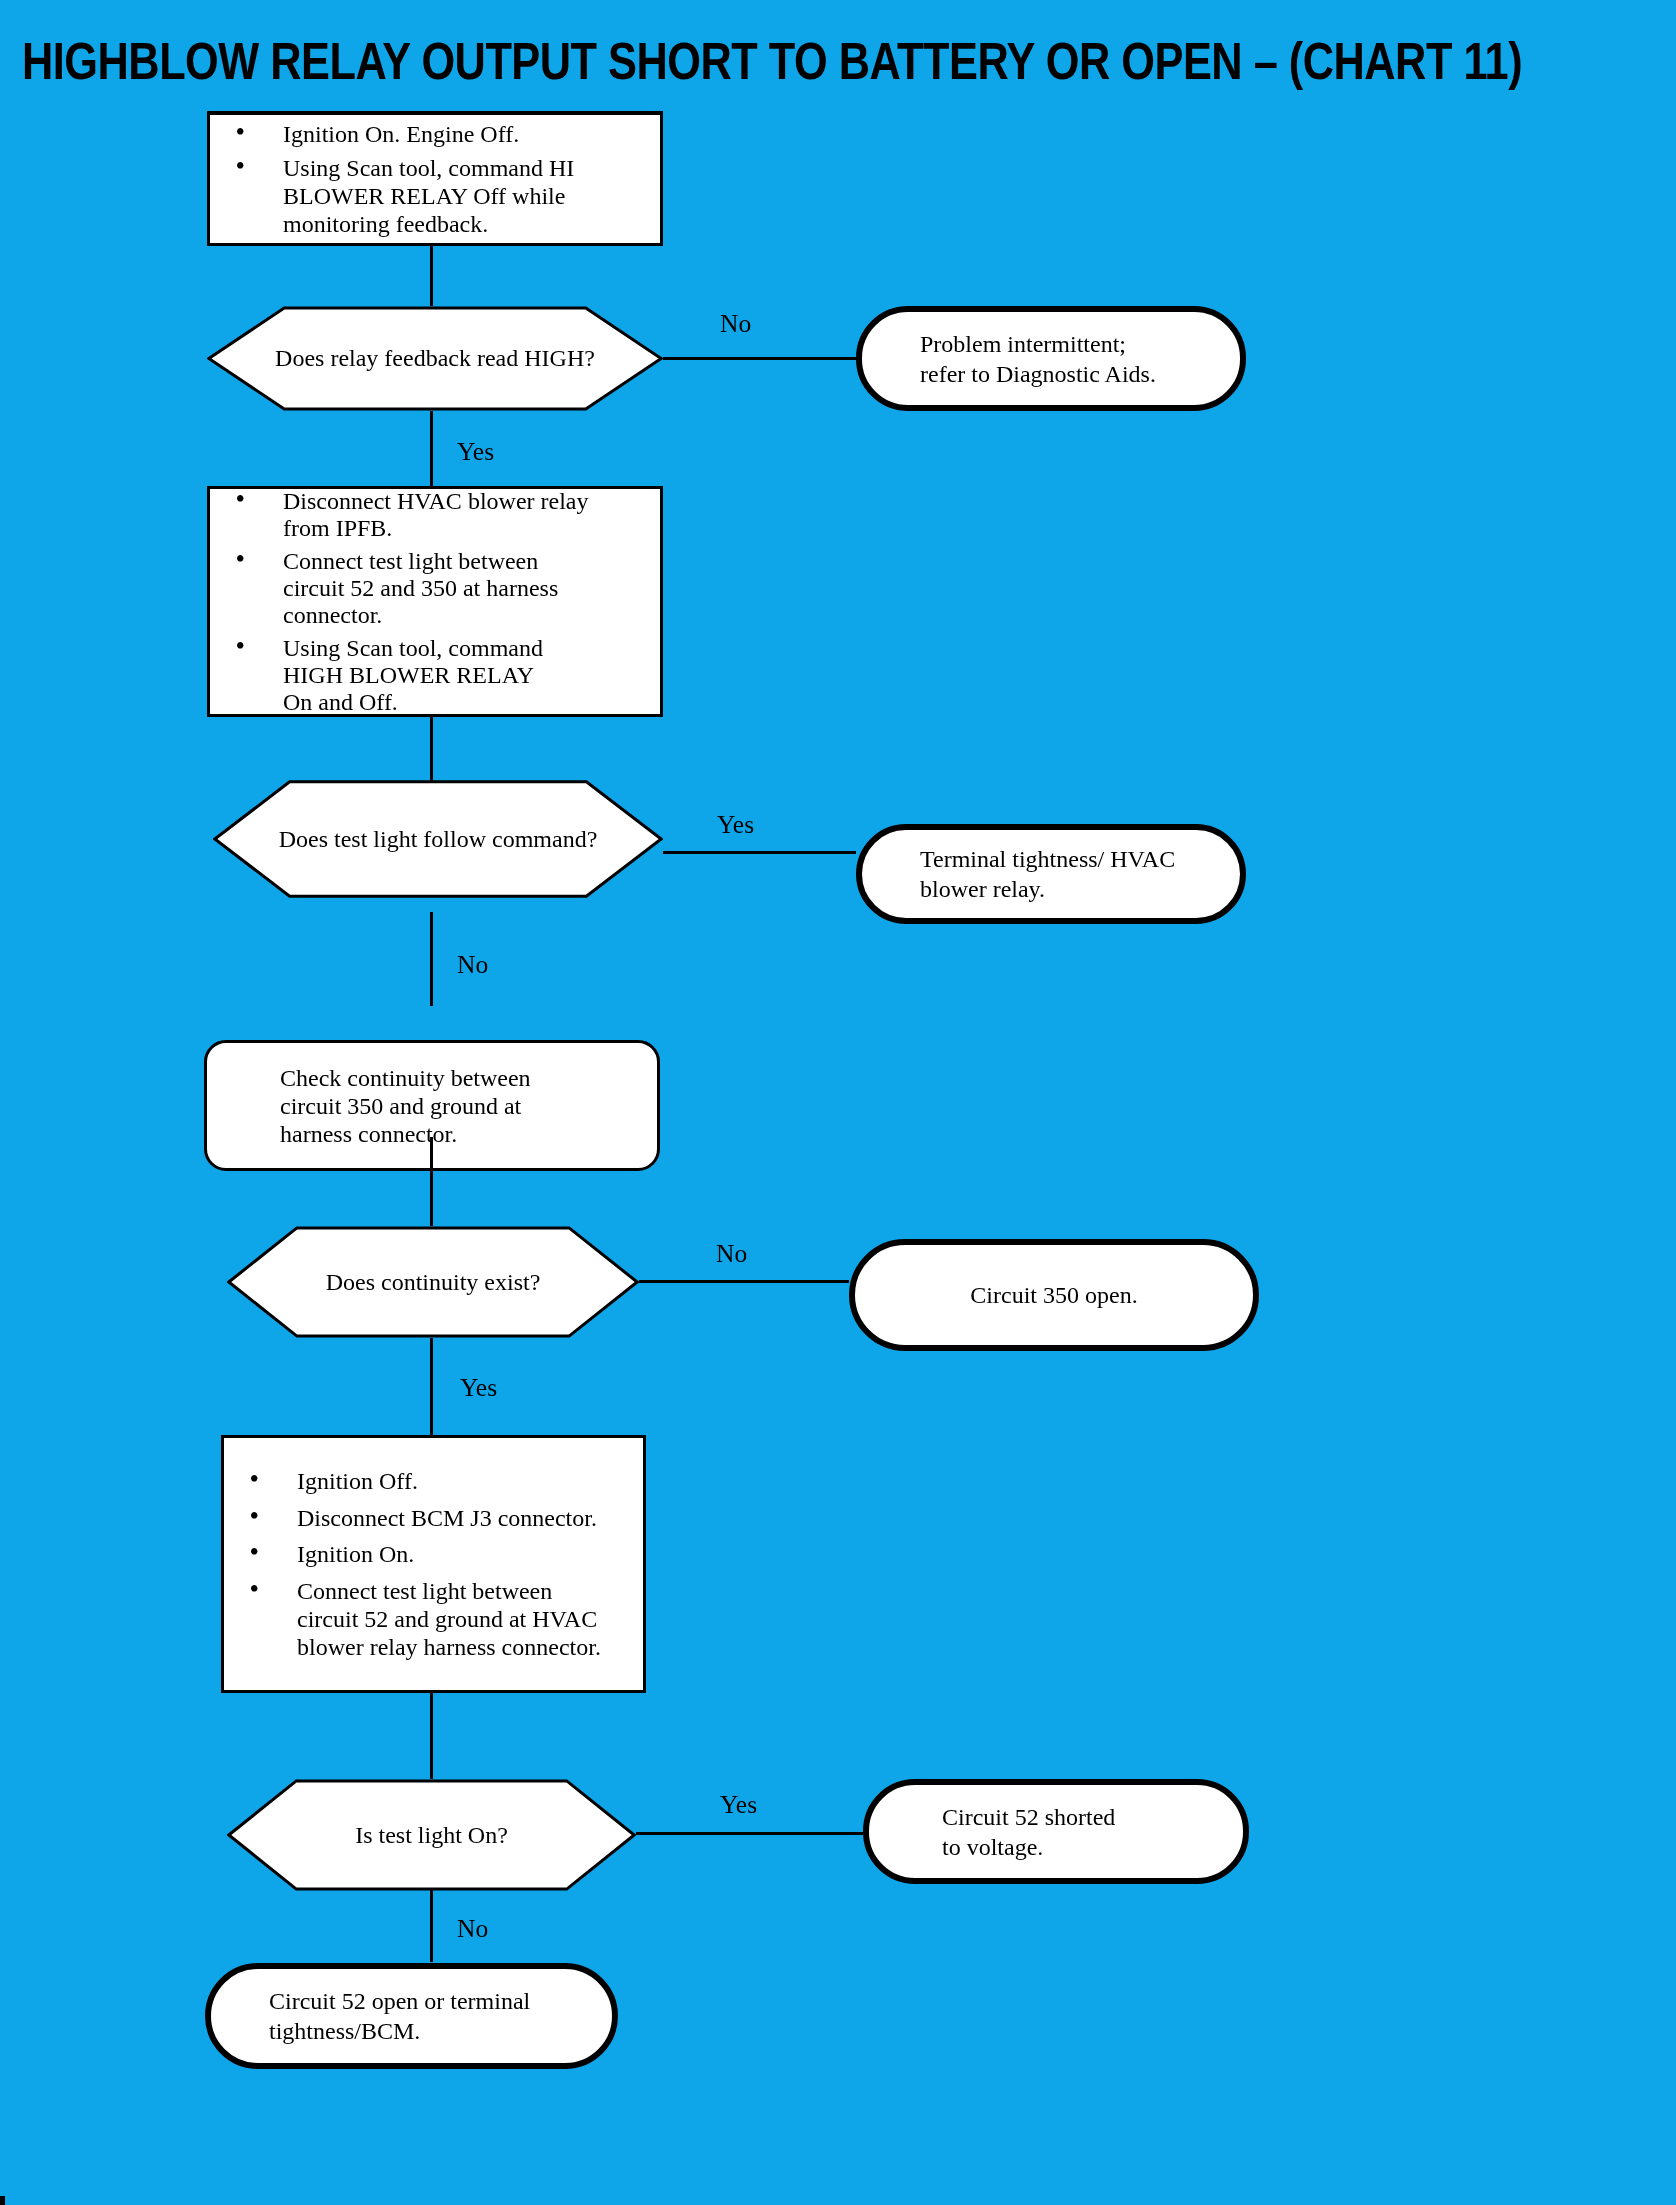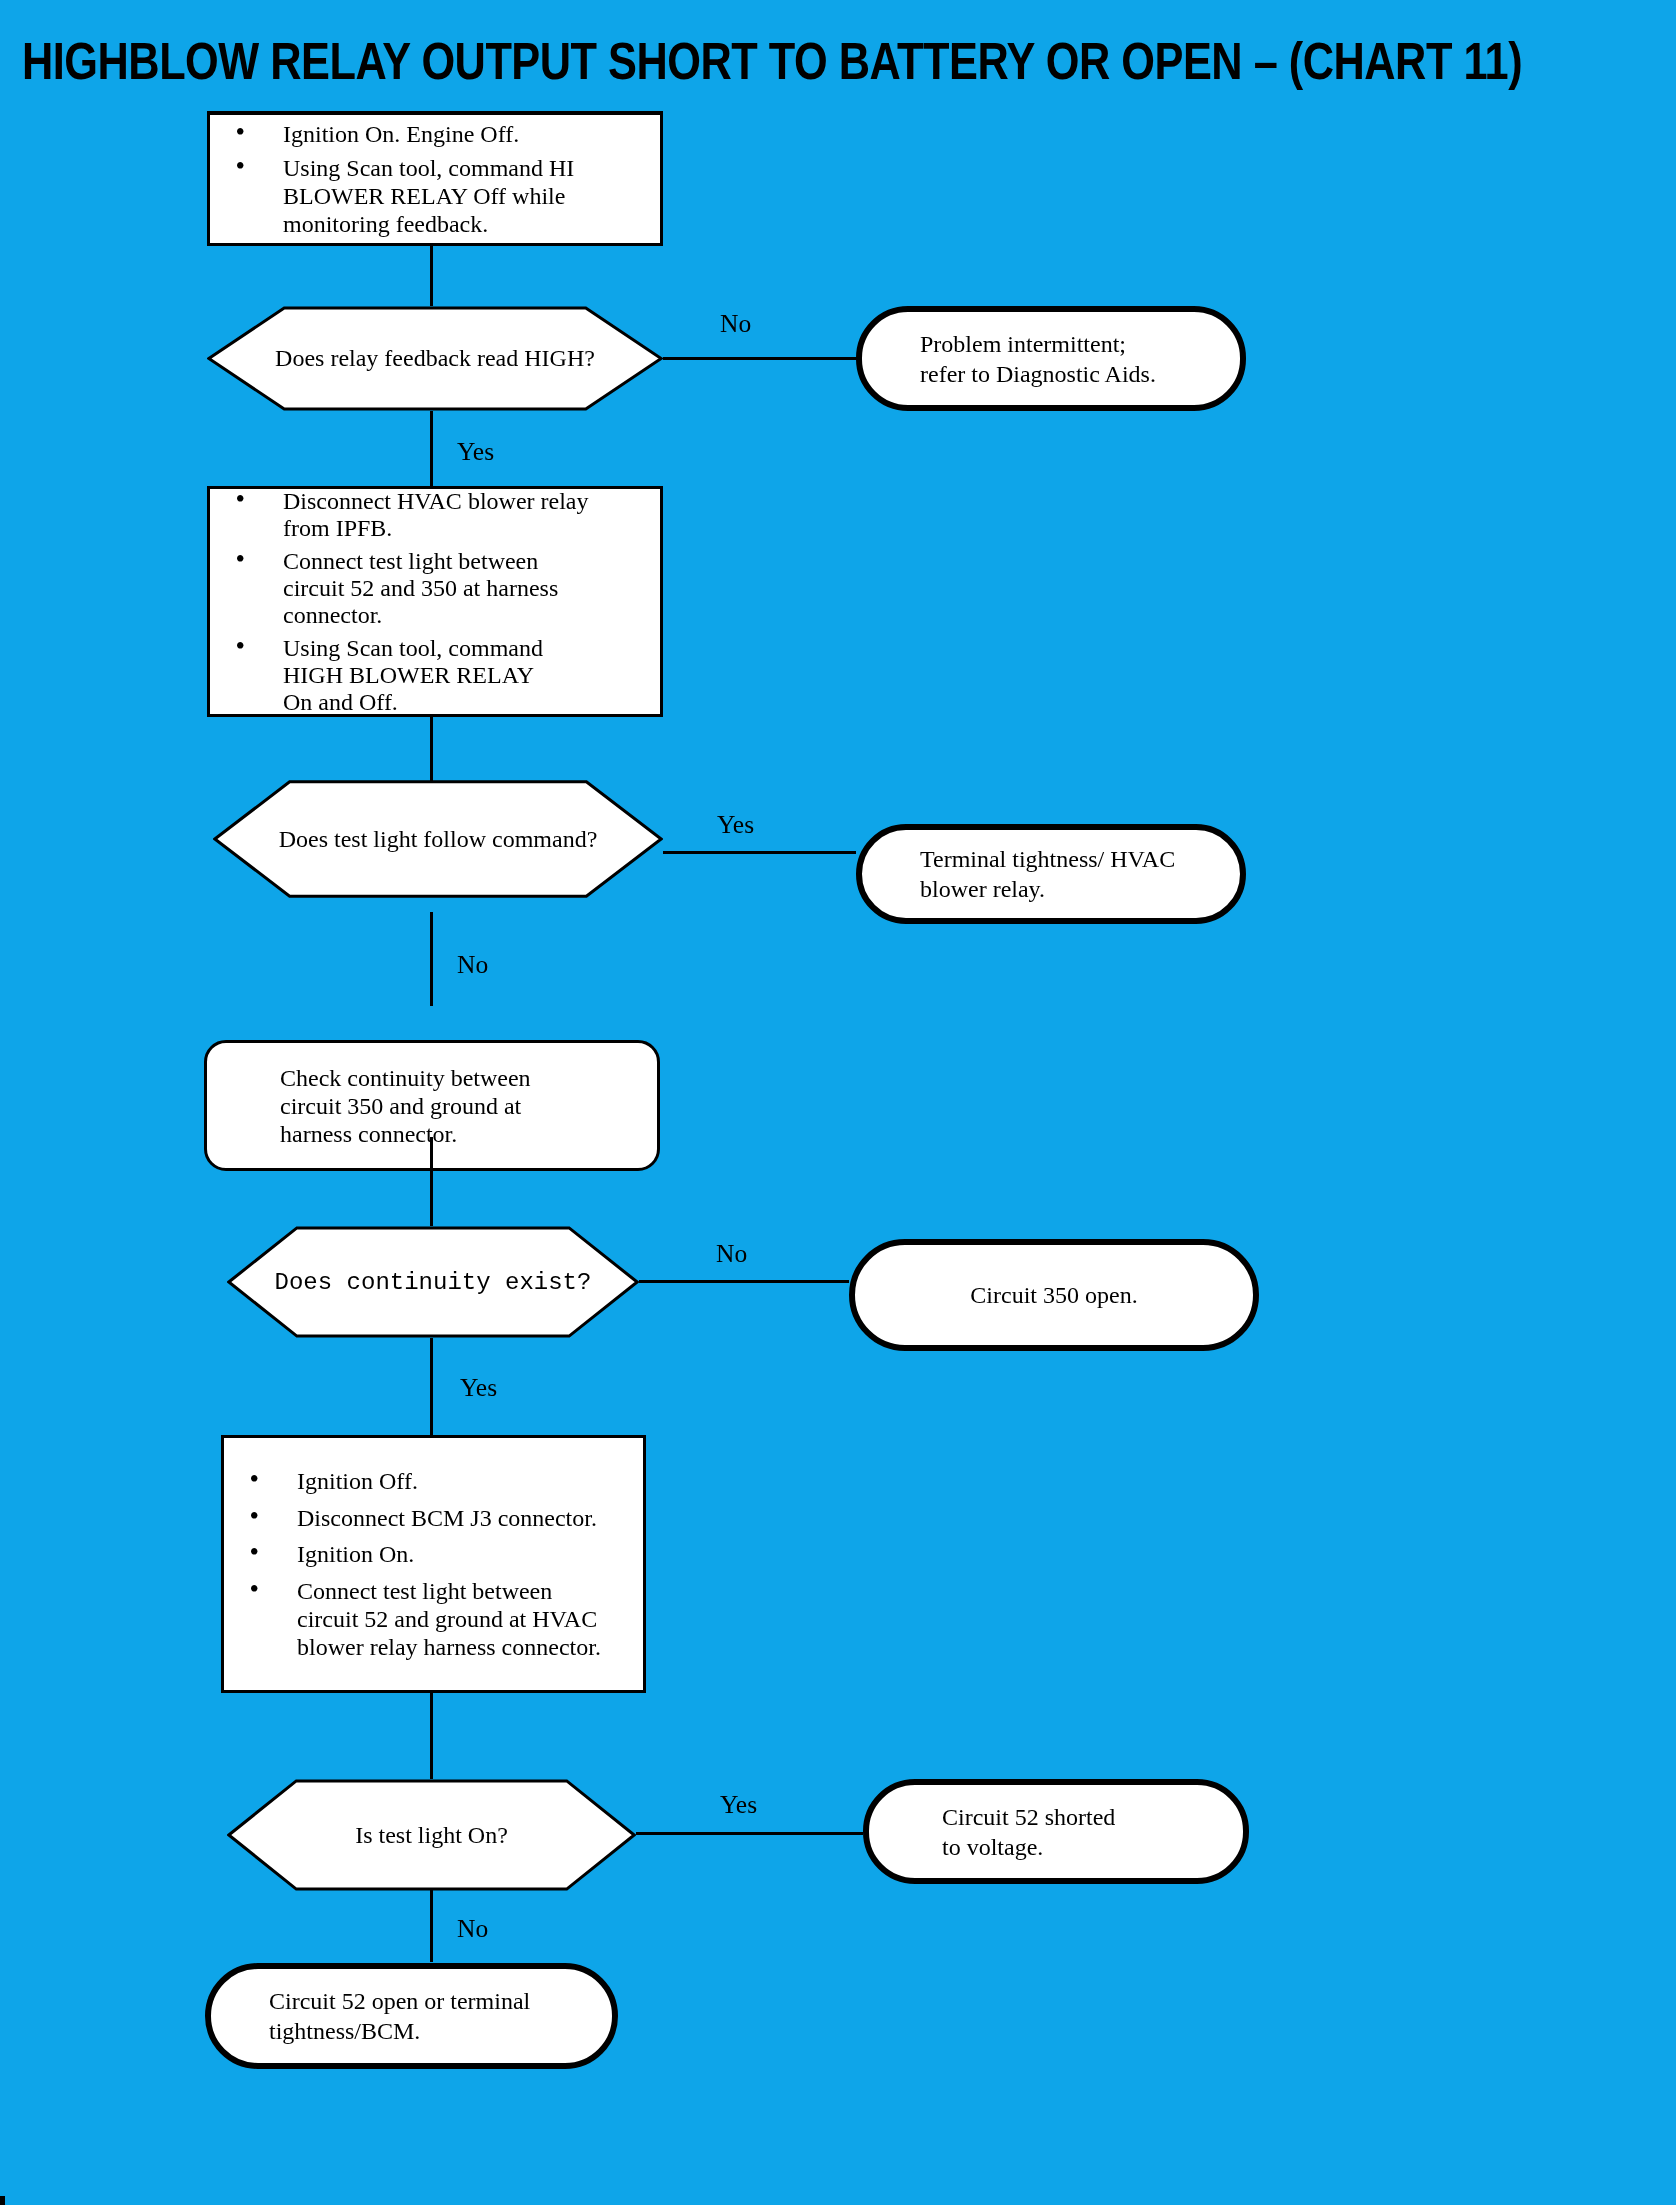--- a/index.html
+++ b/index.html
@@ -39,21 +39,21 @@
   
   .hex { position:absolute; }
   .hex svg { position:absolute; left:0; top:0; display:block; }
   .hex .q {
     position:absolute; left:0; top:0; width:100%; height:100%;
     display:flex; align-items:center; justify-content:center;
     font-size:24px; text-align:right;
   }
   .hex1 { left:207px; top:306px;  width:456px; height:105px; }
   .hex2 { left:213px; top:780px; width:450px; height:118px; }
-  .hex3 { left:227px; top:1226px; width:412px; height:112px;font-family:Liberation Mono, monospace; }
+  .hex3 { left:227px; top:1226px; width:412px; height:112px; }
   .hex4 { left:227px; top:1779px; width:409px; height:112px; }
 
   
   .pill {
     position:absolute; background:#fff; border:6px solid #000;
     box-sizing:border-box; display:flex; align-items:center;
     font-size:24px; line-height:30px;
   }
   .pill1 { left:856px; top:306px;  width:390px; height:105px; border-radius:52px; padding-left:58px; }
   .pill2 { left:856px; top:804px; width:390px; height:100px; border-radius:50px; padding-left:58px;margin-top:20px; }

